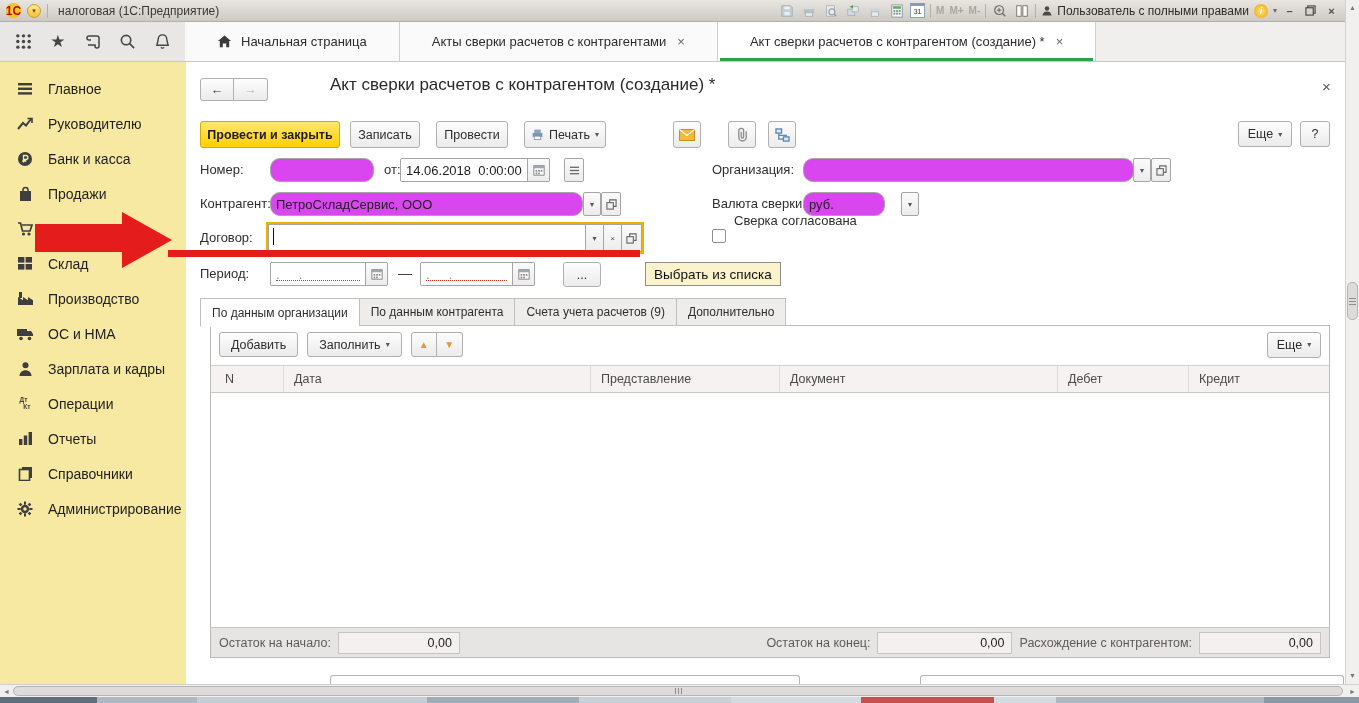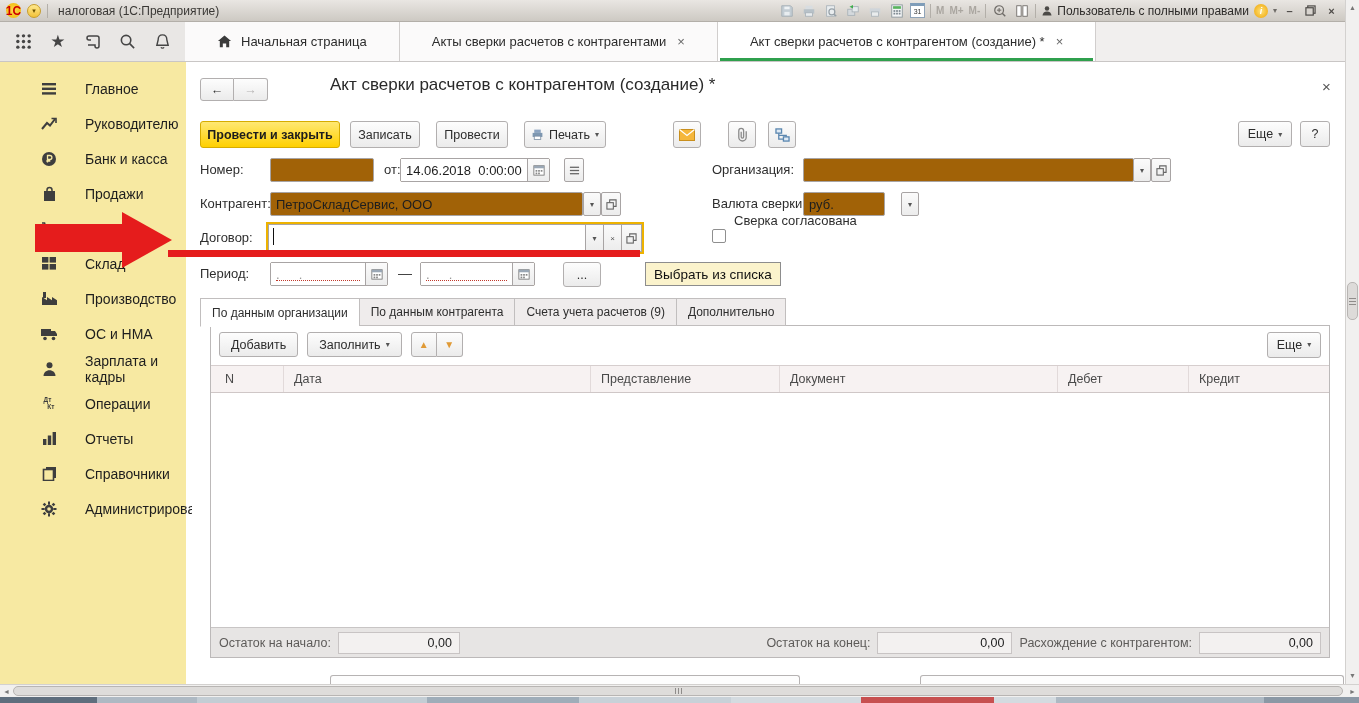--- a/index.html
+++ b/index.html
@@ -36,42 +36,42 @@
   .qicon { color:#454545; display:flex; align-items:center; justify-content:center; width:22px; height:22px; font-size:17px; }
   .tab { display:flex; align-items:center; gap:9px; padding:0 32px; background:#fbfafa;
     border-right:1px solid #d1cecd; font-size:13px; color:#2c2c2c; position:relative; white-space:nowrap; }
   .tab.active { background:#fff; }
   .tab.active::after { content:""; position:absolute; left:2px; right:2px; bottom:0; height:3px; background:#2fa04d; }
   .tclose { color:#666; font-size:13px; margin-left:2px; }
   .tabfill { flex:1; background:#f1efee; }
 
   
   .sidebar { position:absolute; left:0; top:62px; width:186px; height:622px; background:#f7e9a2; padding-top:9px; }
-  .sitem { display:flex; align-items:center; gap:26px; height:35px; padding-left:15px; font-size:14px; color:#1e1e1e;margin-left:24px; }
+  .sitem { display:flex; align-items:center; gap:13px; height:35px; padding-left:15px; font-size:14px; color:#1e1e1e; }
   .sic { width:20px; height:17px; display:flex; align-items:center; justify-content:center; color:#3e3e3e; flex:none; }
   .dtkt { font-size:6.5px; font-weight:bold; color:#3e3e3e; line-height:1.05; text-align:left; }
 
   
   .main { position:absolute; left:192px; top:62px; width:1153px; height:622px; background:#fff; }
   .abs { position:absolute; }
   .btn { display:inline-flex; align-items:center; justify-content:center; gap:5px;
     background:linear-gradient(#fdfdfd,#ebebeb); border:1px solid #b2afaf; border-radius:3px;
     font-size:12.5px; color:#2d2d2d; }
   .ybtn { background:linear-gradient(#ffe873,#ffd000); border:1px solid #d6ac00; font-weight:bold; color:#1c1c1c; }
   .caret { font-size:8px; color:#555; }
   .navpair { left:8px; top:16px; display:flex; }
   .navb { width:34px; height:23px; }
   .navb:first-child { border-radius:3px 0 0 3px; }
   .navb:last-child { border-radius:0 3px 3px 0; border-left:none; }
   .fwd { color:#b5b2b2; }
   .formtitle { left:138px; top:13px; font-size:17px; color:#2a2a2a; white-space:nowrap; }
   .fclose { left:1130px; top:16px; color:#555; font-size:15px; }
 
   .flabel { position:absolute; font-size:13px; color:#2e2e2e; white-space:nowrap; }
-  .inp { position:absolute; height:24px; border:1px solid #a8a4a4; border-radius:2px; background:#a16207;
+  .inp { position:absolute; height:24px; border:1px solid #a8a4a4; border-radius:10px; background:#d946ef;
     font-size:13px; padding:0 5px; font-family:inherit; color:#1e1e1e; }
   .inp::placeholder { color:#9a9a9a; }
   .fbtn { position:absolute; height:24px; width:18px; border:1px solid #a8a4a4;
     background:linear-gradient(#fbfbfb,#ececec); color:#555; font-size:8px;
     display:flex; align-items:center; justify-content:center; border-radius:2px; }
   .dgroup { position:absolute; height:24px; border:1px solid #a8a4a4; border-radius:2px; display:flex; background:#a16207; }
   .dgroup input { border:none; outline:none; min-width:0; flex:1; font-size:13px; padding:0 5px; font-family:inherit; color:#1e1e1e; }
   .dgroup input::placeholder { color:#999; letter-spacing:4px; }
   .calbtn { width:22px; border-left:1px solid #a8a4a4; background:linear-gradient(#fbfbfb,#ececec);
     display:flex; align-items:center; justify-content:center; flex:none; }

